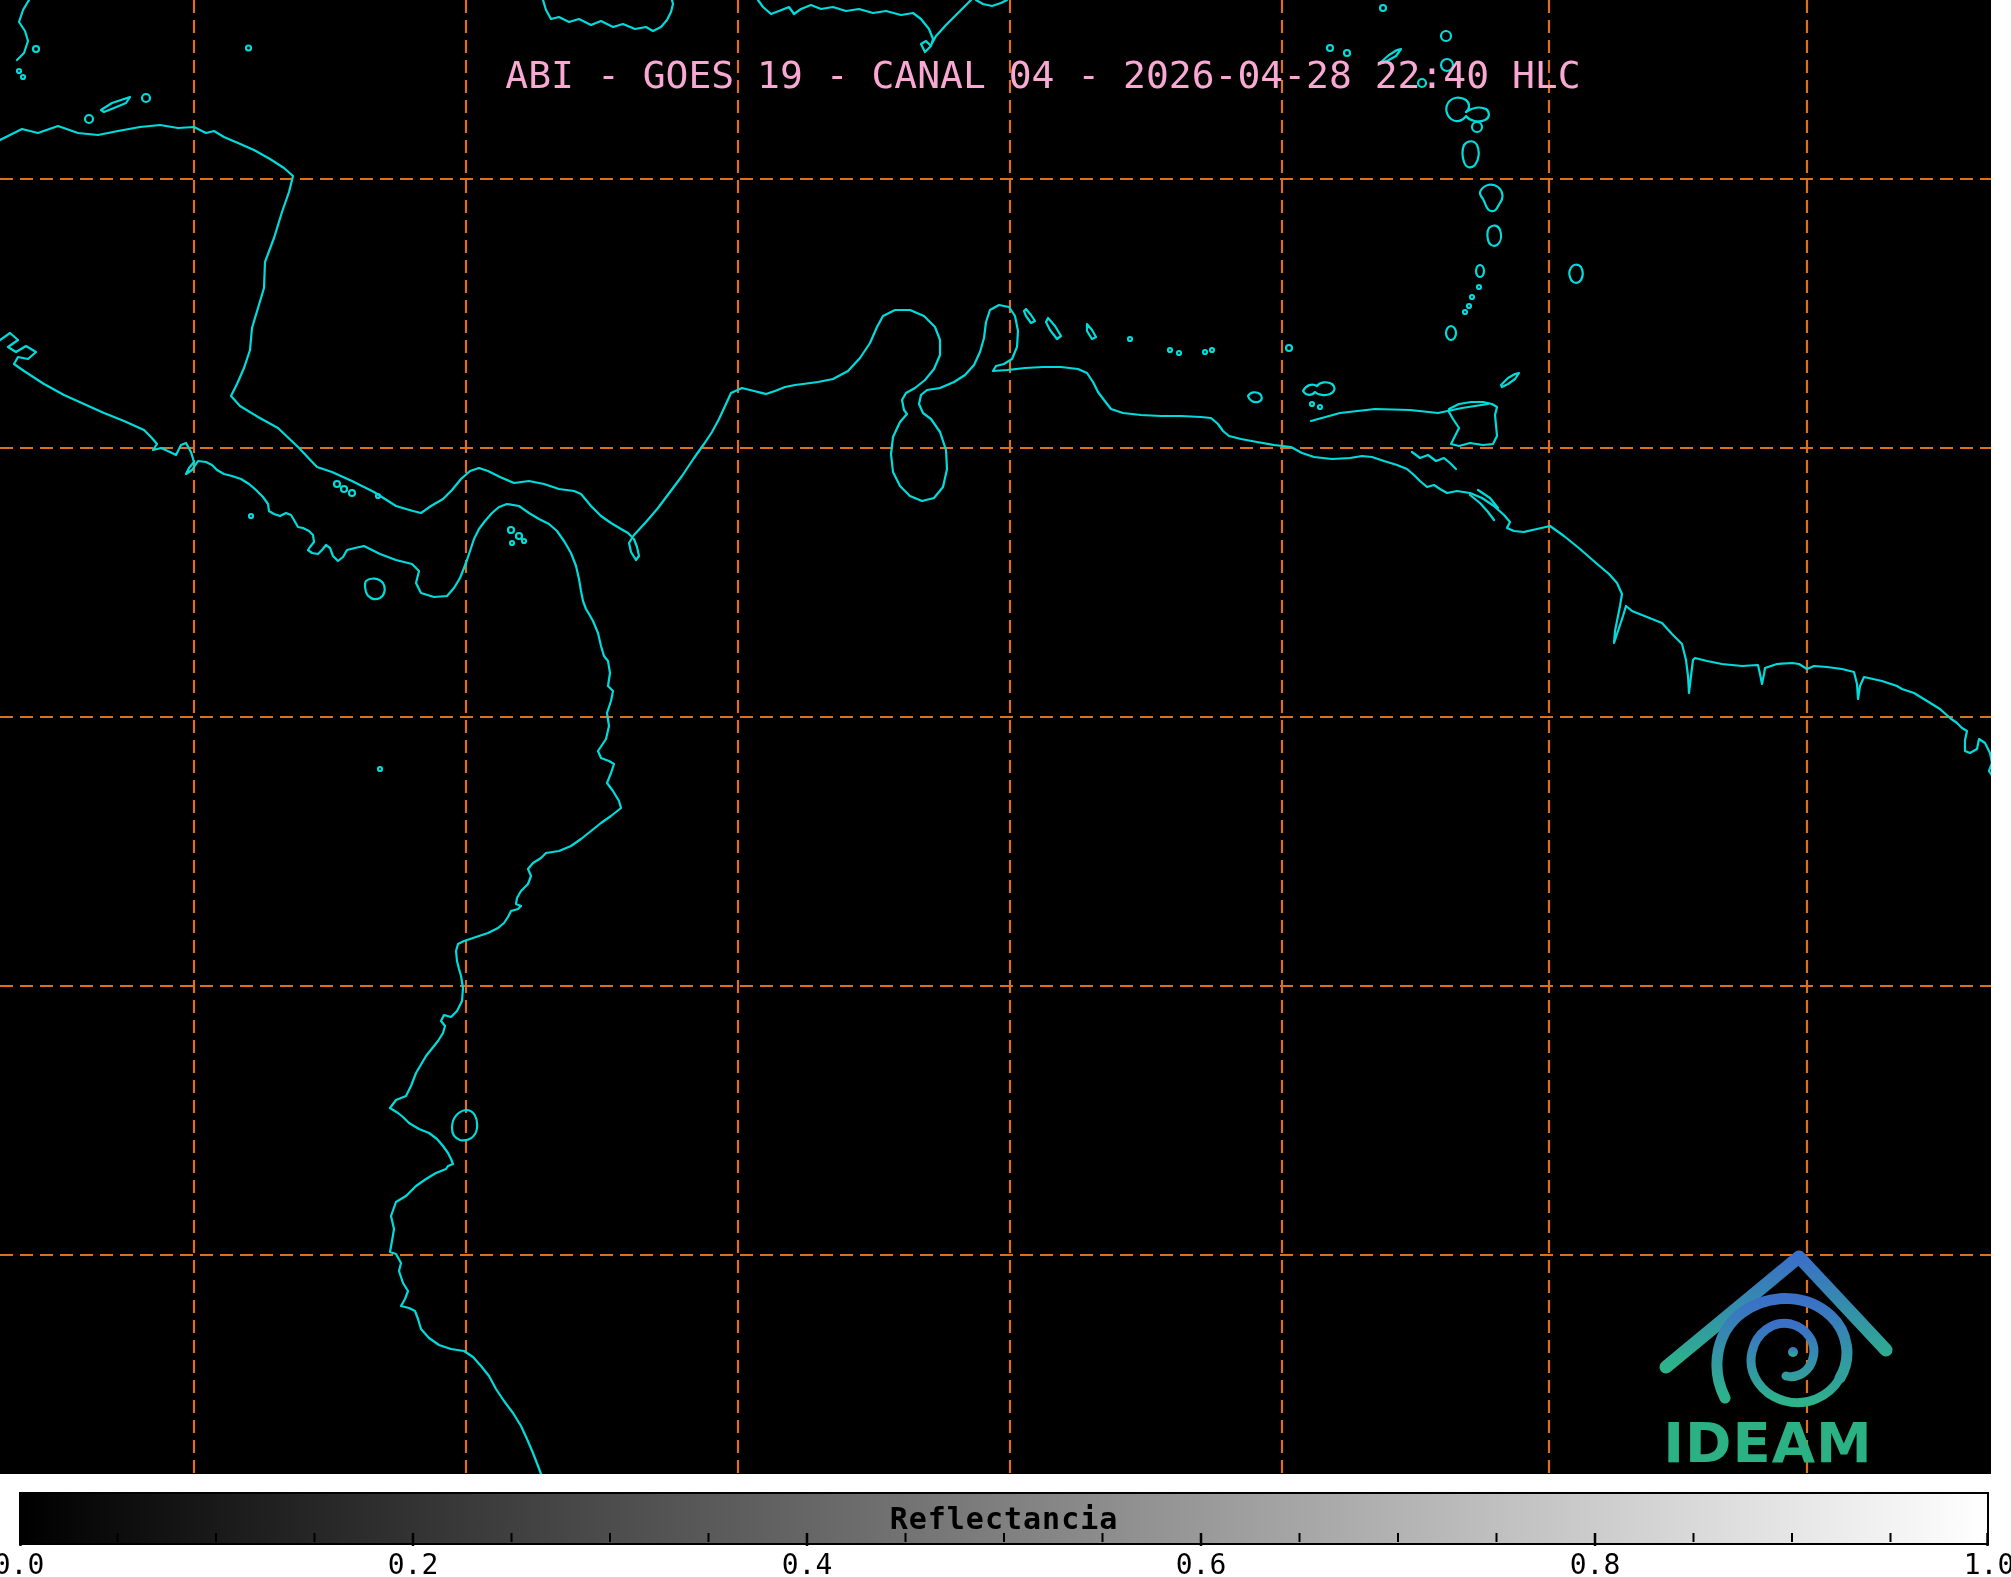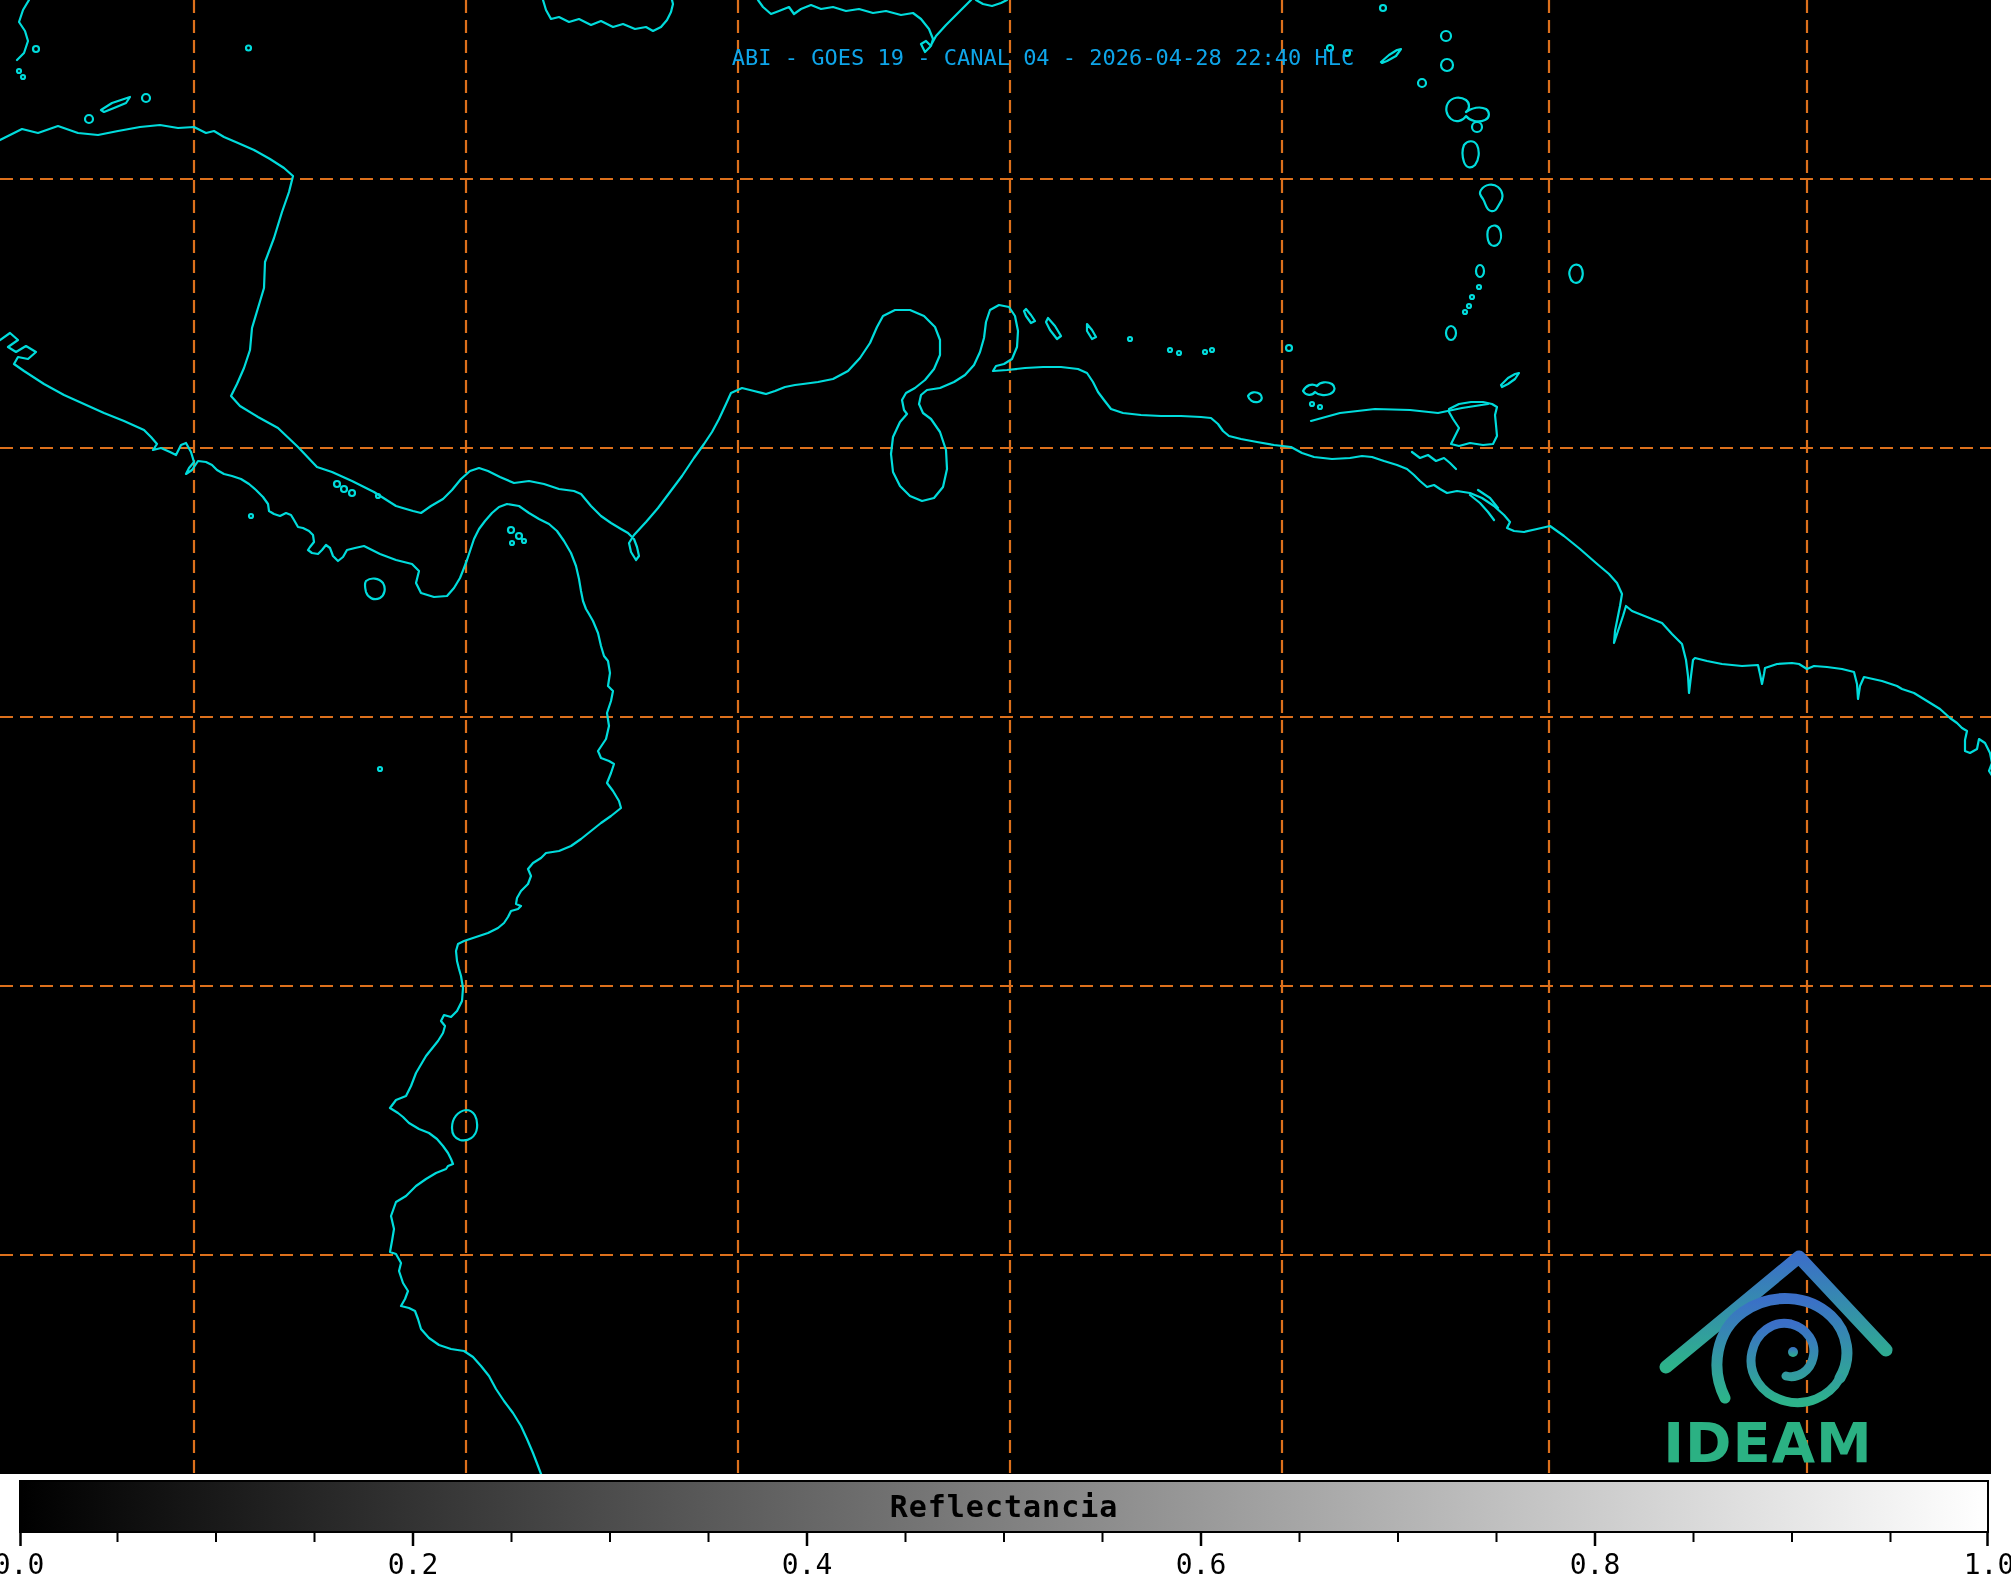--- a/index.html
+++ b/index.html
@@ -11,34 +11,34 @@
     font-family:"DejaVu Sans Mono","Liberation Mono",monospace;
   }
   .map-area{
     position:absolute;left:0;top:0;
     width:1991px;height:1474px;
     background:#000000;
   }
   .map-svg{position:absolute;left:0;top:0;width:1991px;height:1474px;}
   .map-title{
     position:absolute;
-    top:45px;left:1043px;
+    top:53px;left:1043px;
     transform:translateX(-50%);
-    color:#0ea5e9;
-    font-size:22px;
+    color:#f9a8d4;
+    font-size:38px;
     white-space:nowrap;
     letter-spacing:0px;
   }
   .footer{
     position:absolute;left:0;top:1474px;
     width:2011px;height:103px;
     background:#ffffff;
   }
   .colorbar{
-    position:absolute;left:19px;top:6px;
+    position:absolute;left:19px;top:18px;
     width:1970px;height:53px;
     border:2px solid #000;
     box-sizing:border-box;
     display:flex;align-items:center;justify-content:center;
   }
   .colorbar-label{
     font-weight:bold;
     font-size:30px;
     color:#000;
     letter-spacing:1px;

